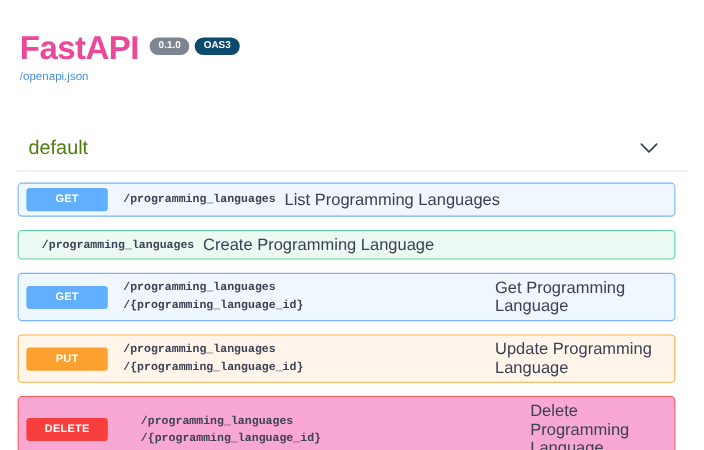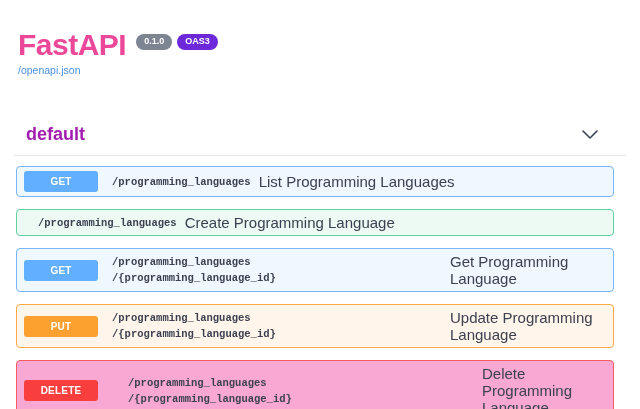--- a/index.html
+++ b/index.html
@@ -17,35 +17,35 @@
   .app-title {
     margin: 0; font-size: 30px; line-height: 1; font-weight: 700;
     color: #ec4899; letter-spacing: -0.5px;
   }
   .pills { display: flex; gap: 5px; margin: 4px 0 0 10px; }
   .pill {
     display: inline-block; font-size: 9px; font-weight: 700; line-height: 1;
     color: #ffffff; padding: 3px 8px 4px 8px; border-radius: 10px;
   }
   .pill.version { background: #7d8492; }
-  .pill.oas { background: #6d28d9; }
+  .pill.oas { background: #0c4a6e; }
   .spec-link {
     display: inline-block; margin-top: 0;
     font-size: 10.5px; color: #4990e2; text-decoration: none; cursor: pointer;
   }
 
   
   .tag-header {
     margin: 46px 14px 0 14px;
     padding: 0 28px 10px 12px;
     border-bottom: 1px solid #e4e6e9;
     display: flex; align-items: center; justify-content: space-between;
     cursor: pointer;
   }
-  .tag-title { margin: 0; font-size: 18px; font-weight: 700; color: #a21caf; }
+  .tag-title { margin: 0; font-size: 18px; font-weight: 400; color: #4d7c0f; }
   .chevron { width: 16px; height: 9px; display: block; }
 
   
   .operations { padding: 10px 26px 0 16px; }
   .op-row {
     display: flex; align-items: center;
     border: 1px solid; border-radius: 4px;
     padding: 4px 6px 4px 7px;
     margin-bottom: 12px;
     cursor: pointer;

